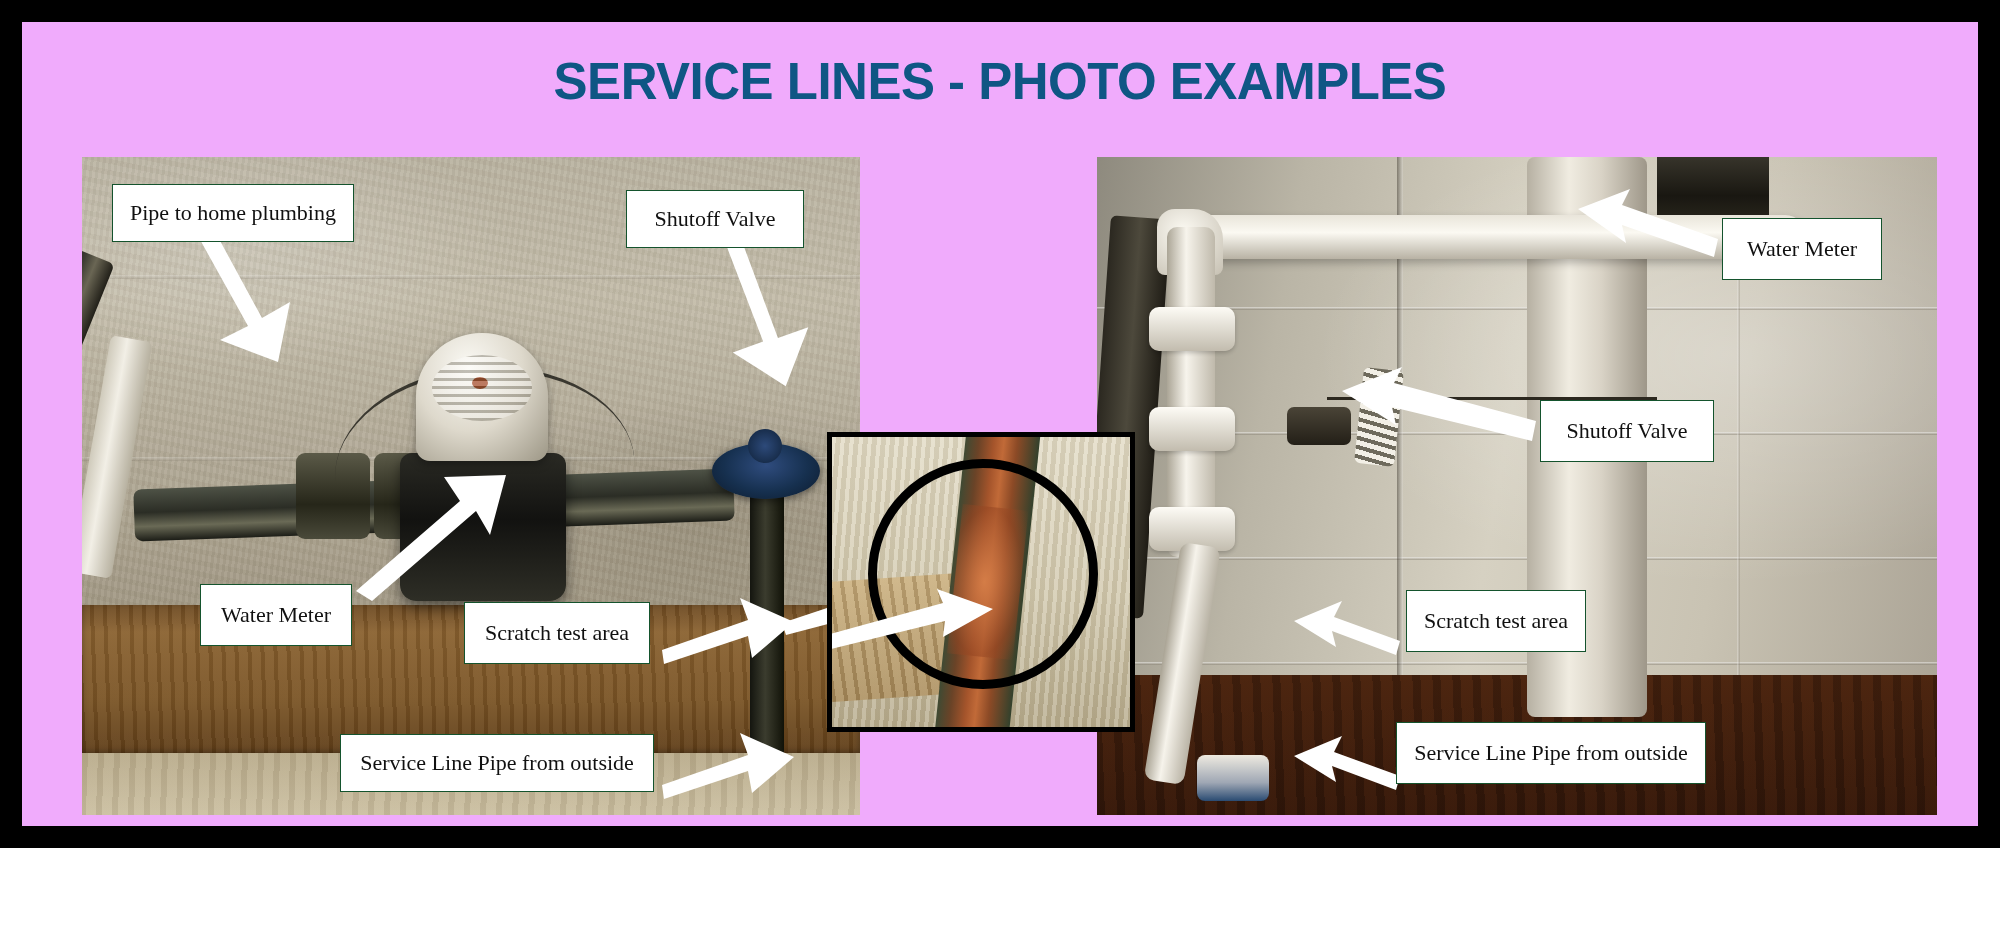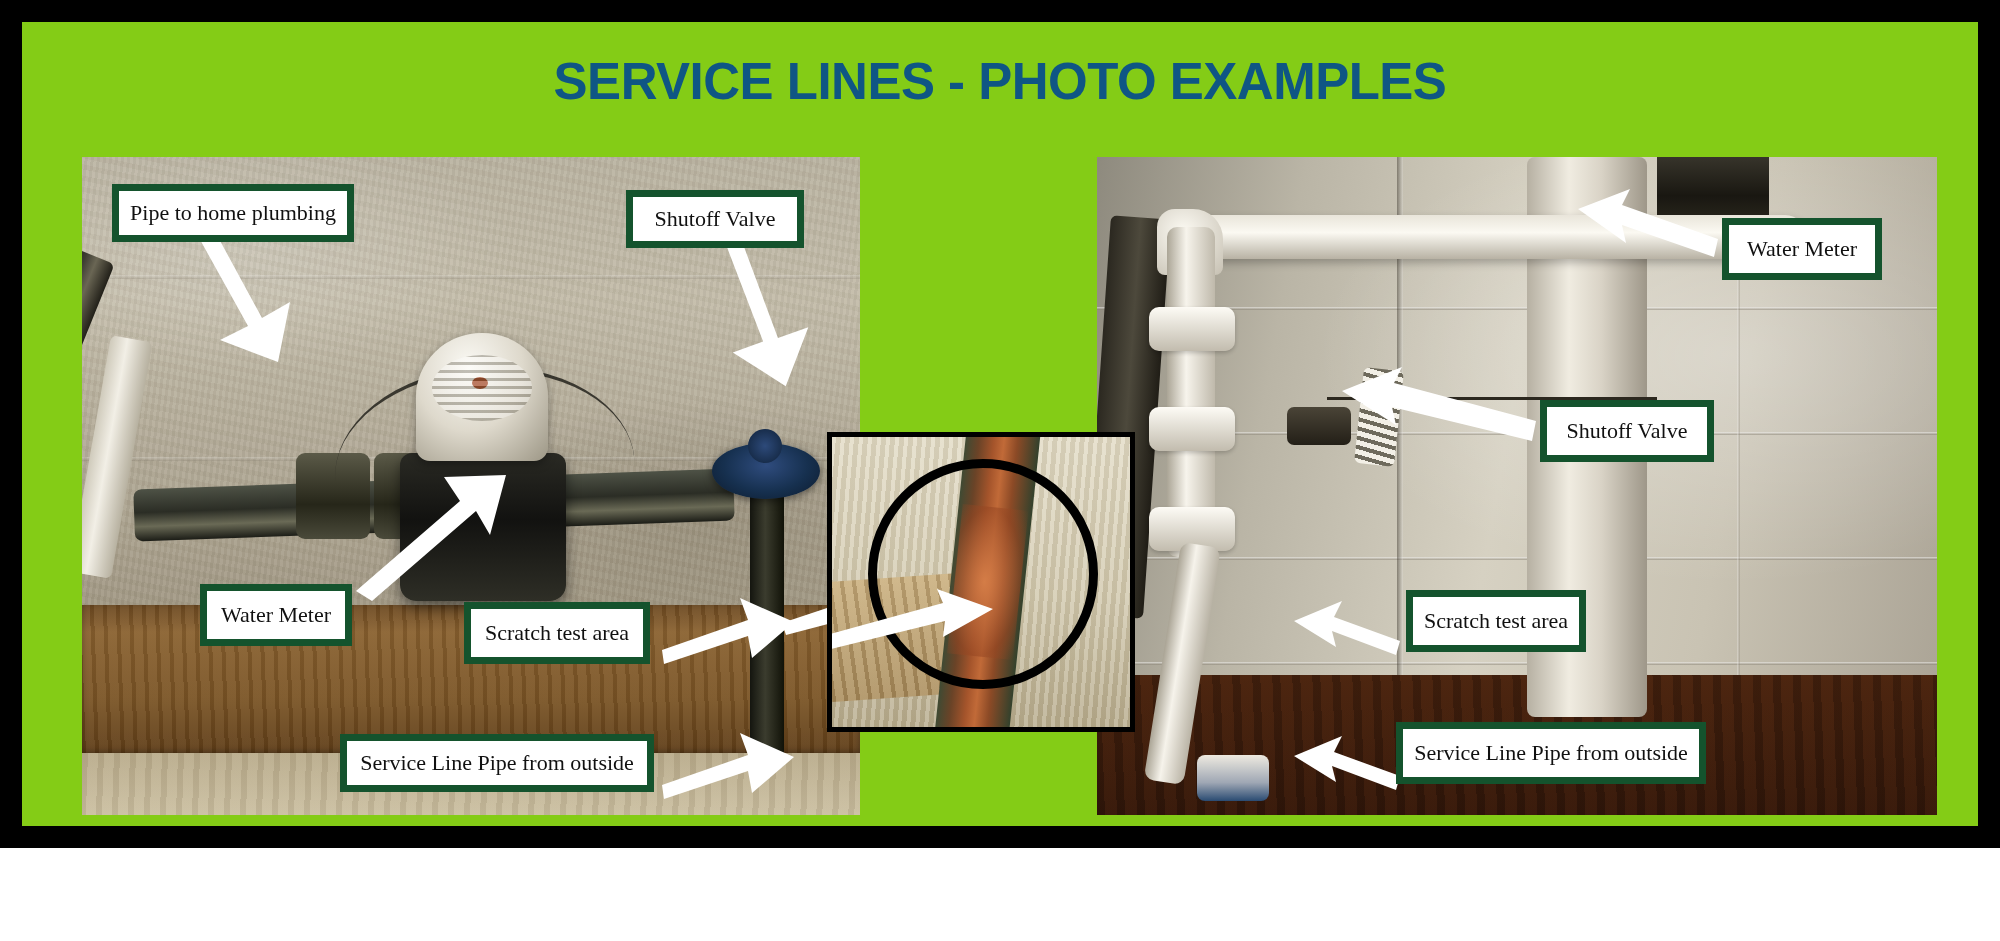--- a/index.html
+++ b/index.html
@@ -13,21 +13,21 @@
 
   
   #slide{
     position:absolute;left:0;top:0;width:2000px;height:848px;
     background:#000000;
     box-sizing:border-box;
   }
   #page{
     position:absolute;left:22px;top:22px;
     width:1956px;height:804px;
-    background:#84cc16;
+    background:#f0abfc;
     box-sizing:border-box;
   }
 
   
   #title{
     position:absolute;left:0;top:30px;width:100%;
     text-align:center;
     font-family:"Liberation Sans", sans-serif;
     font-weight:bold;
     font-size:51px;
@@ -263,21 +263,21 @@
   #inset .in-circle{
     position:absolute;left:36px;top:22px;width:230px;height:230px;
     border:9px solid #000000;border-radius:50%;
     box-sizing:border-box;
   }
 
   
   .label{
     position:absolute;
     background:#ffffff;
-    border:7px solid #14532d;
+    border:1px solid #14532d;
     font-family:"Liberation Serif", serif;
     font-size:22px;
     color:#111111;
     display:flex;align-items:center;justify-content:center;
     padding:9px 16px;
     box-sizing:border-box;
     white-space:nowrap;
     z-index:8;
     user-select:none;
   }

